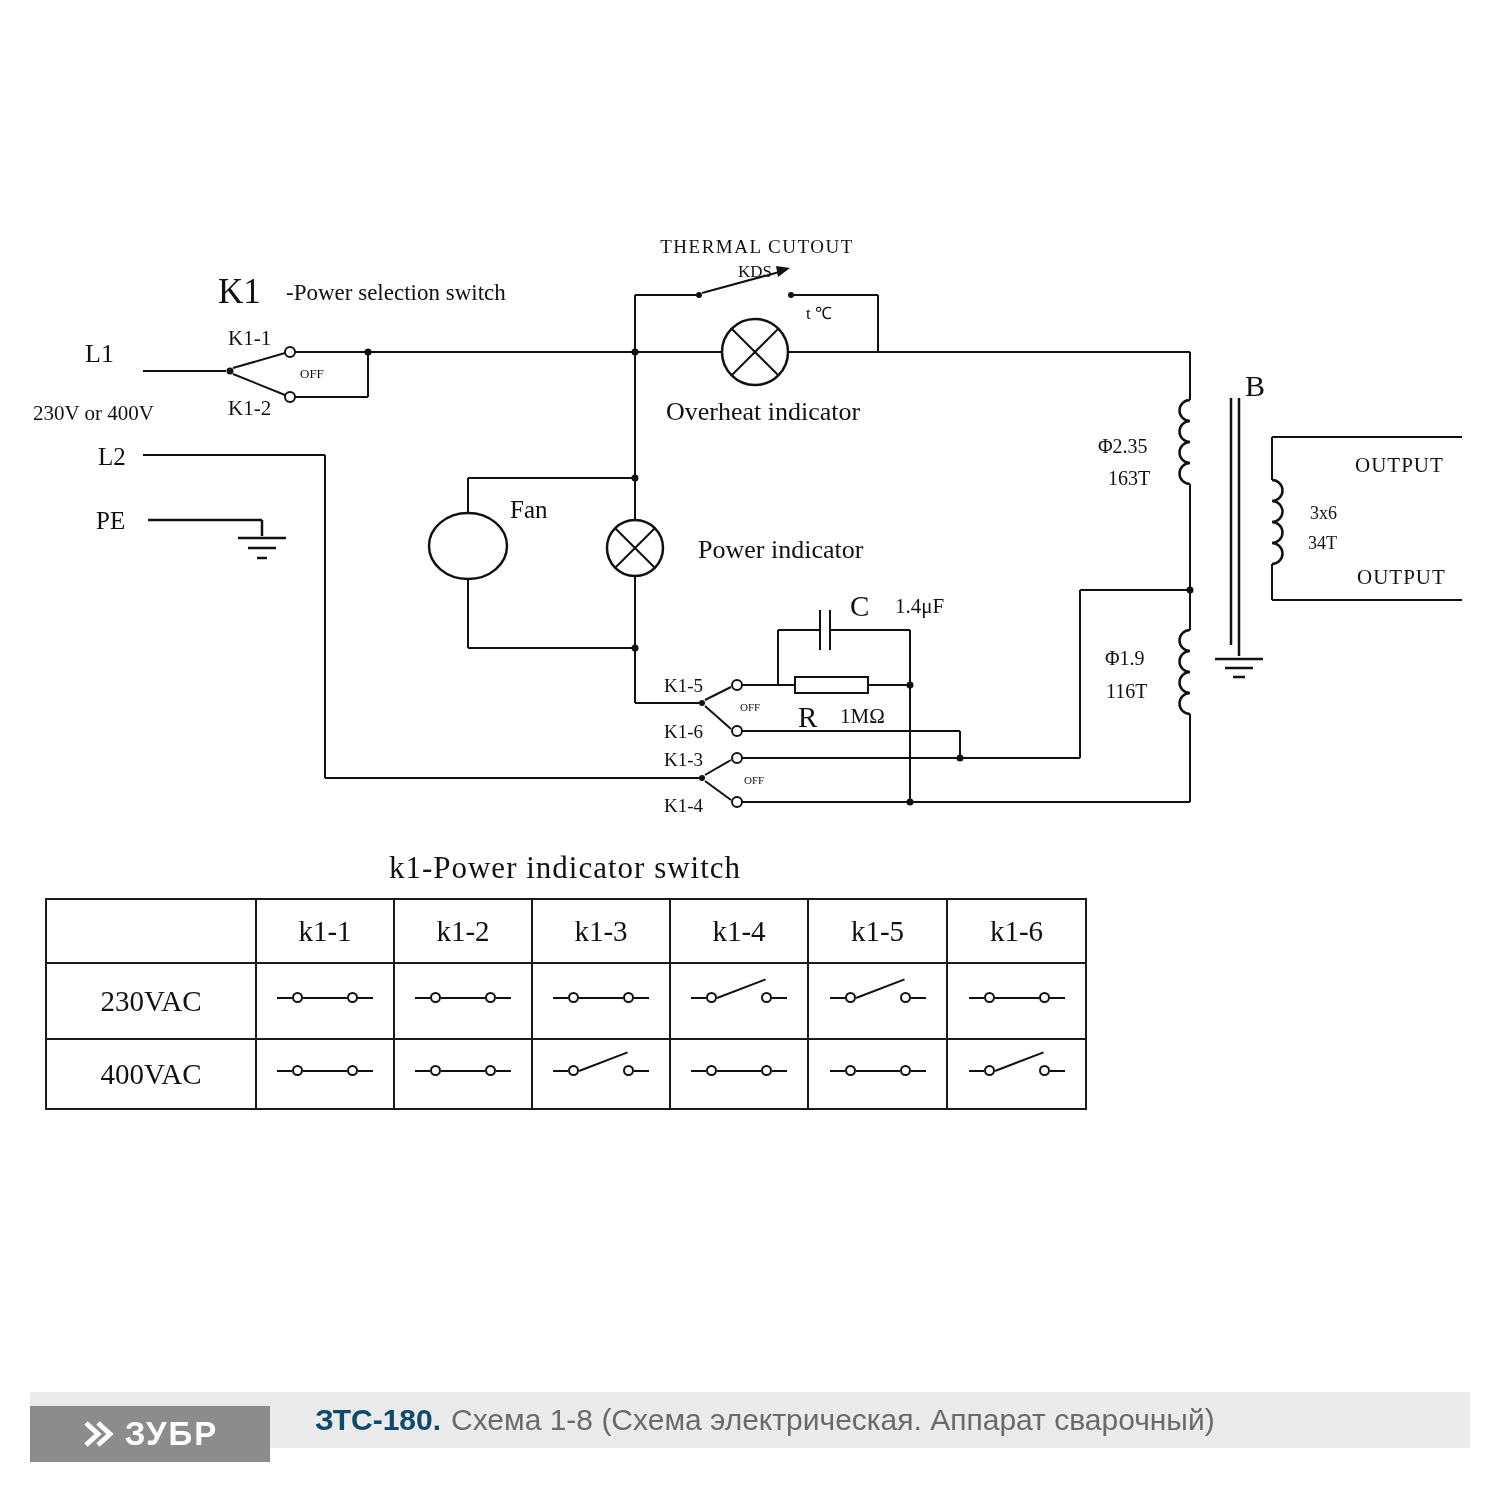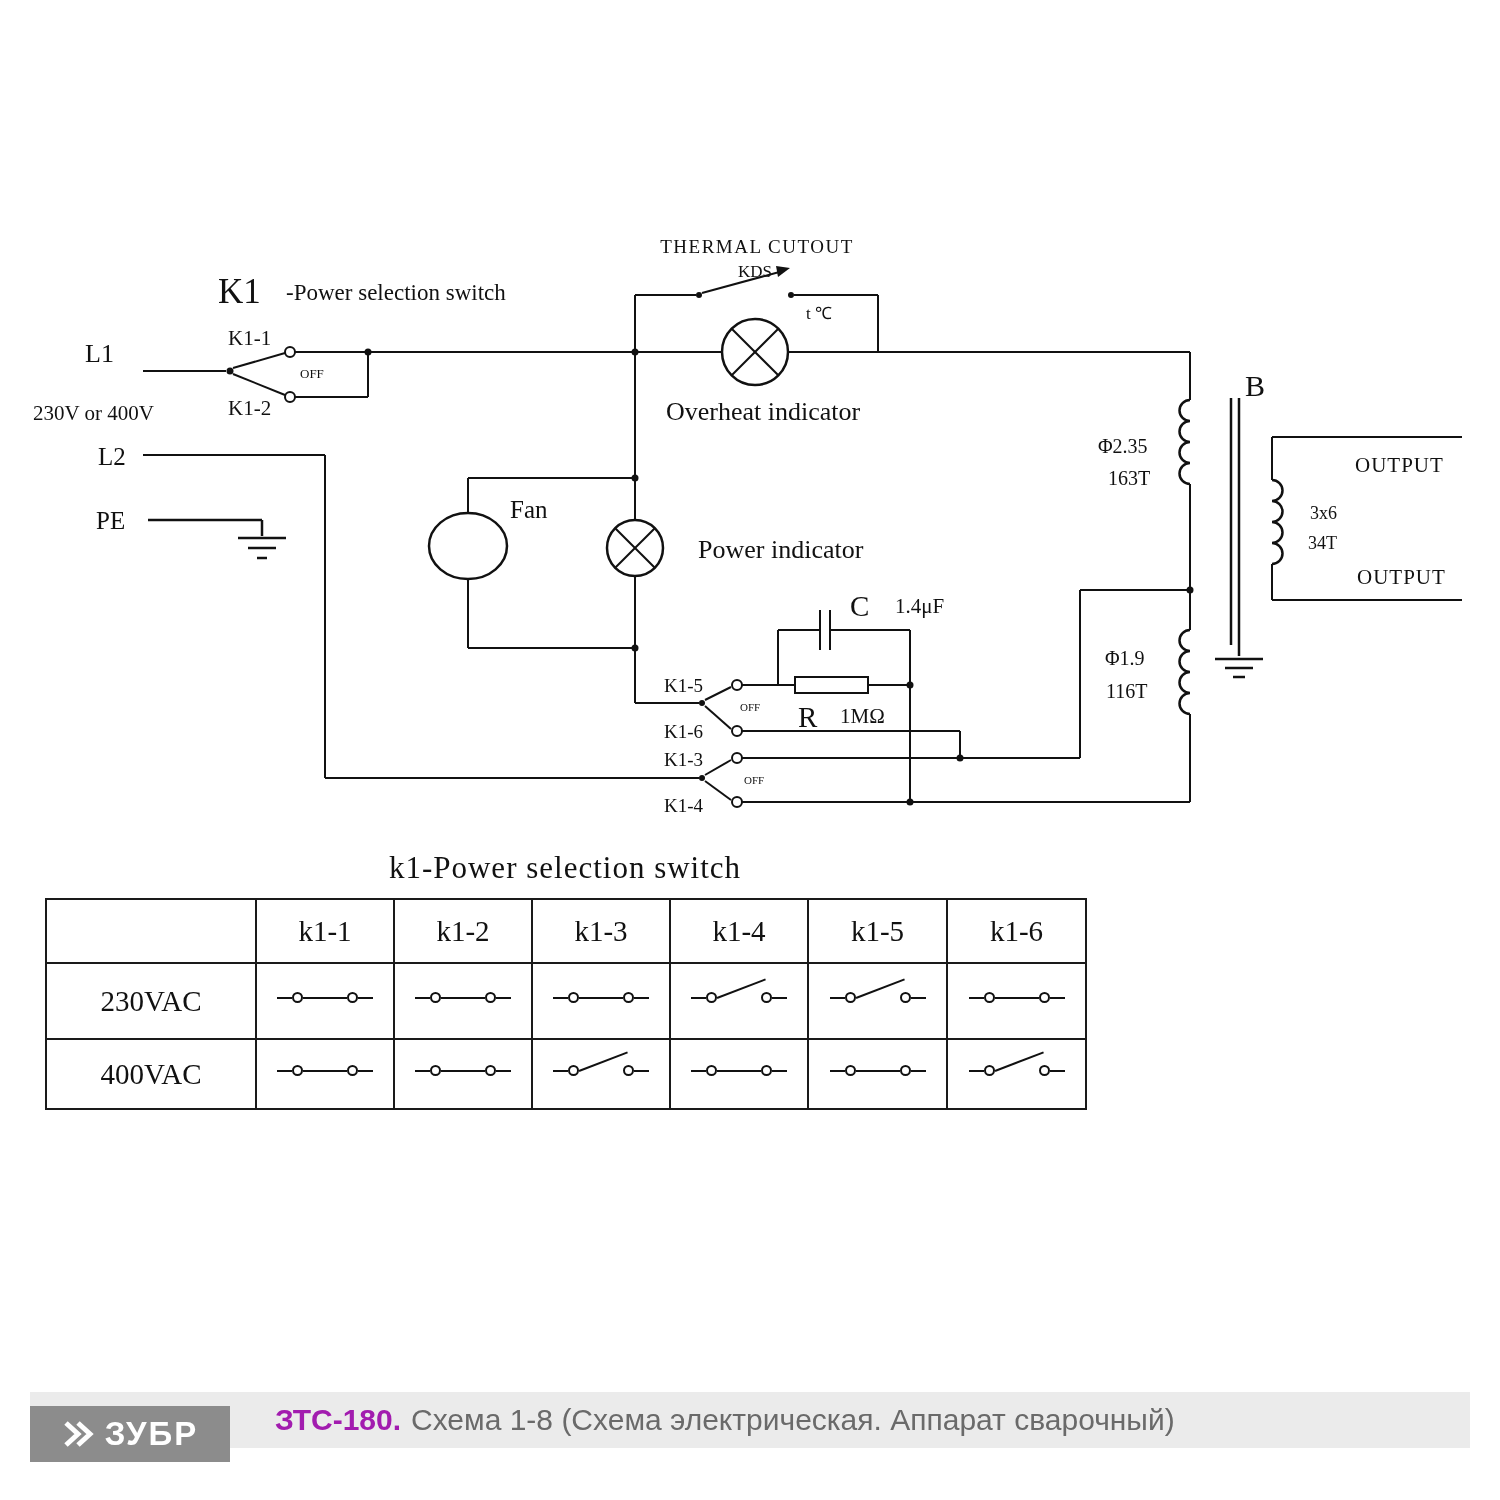--- a/index.html
+++ b/index.html
@@ -29,28 +29,28 @@
   .sw .lead.r{right:0;}
   .sw .dot{top:9px;width:7px;height:7px;border:2px solid #111;border-radius:50%;background:#fff;}
   .sw .dot.l{left:15px;}
   .sw .dot.r{right:15px;}
   .sw .conn{left:26px;top:14px;width:44px;border-top:2px solid #111;transform-origin:0 50%;}
   .sw[data-state="open"] .conn{transform:rotate(-21deg);width:52px;}
 
   
   .footer{position:absolute;left:30px;top:1392px;width:1440px;height:56px;
           background:#ebebeb;display:flex;align-items:center;}
-  .logo-box{width:200px;height:56px;background:#8c8c8c;display:flex;align-items:center;
+  .logo-box{width:240px;height:56px;background:#8c8c8c;display:flex;align-items:center;
             justify-content:center;gap:9px;flex:0 0 auto;margin-top:27px;}
   .logo-text{color:#fff;font-family:"Liberation Sans", sans-serif;font-weight:bold;
              font-size:33px;letter-spacing:2px;line-height:1;}
   .logo-icon{display:inline-flex;}
   .caption{margin-left:45px;font-family:"Liberation Sans", sans-serif;font-size:30px;
            color:#6a6a6a;white-space:nowrap;}
-  .caption .model{color:#a21caf;font-weight:bold;margin-right:10px;}
+  .caption .model{color:#0c4a6e;font-weight:bold;margin-right:10px;}
 </style>
 </head>
 <body>
 
 <svg class="schematic" width="1500" height="850" viewBox="0 0 1500 850">
   <g stroke="#111" stroke-width="2" fill="none">
 
     <g>
       <path d="M143,371 H226"></path>
       <circle cx="230" cy="371" r="3.5" fill="#111" stroke="none"></circle>
@@ -212,21 +212,21 @@
   <text x="1098" y="453" font-size="20">Φ2.35</text>
   <text x="1108" y="485" font-size="20">163T</text>
   <text x="1310" y="519" font-size="18">3x6</text>
   <text x="1308" y="549" font-size="18">34T</text>
   <text x="1355" y="472" font-size="21" letter-spacing="1">OUTPUT</text>
   <text x="1357" y="584" font-size="21" letter-spacing="1">OUTPUT</text>
   <text x="1105" y="665" font-size="20">Φ1.9</text>
   <text x="1106" y="698" font-size="20">116T</text>
 </svg>
 
-<div class="tbl-title">k1-Power selection switch</div>
+<div class="tbl-title">k1-Power indicator switch</div>
 
 <table class="switch-table">
   <colgroup>
     <col style="width:210px">
       <col style="width:138px">
       <col style="width:138px">
     <col style="width:138px">
       <col style="width:138px">
       <col style="width:139px">
       <col style="width:139px">

